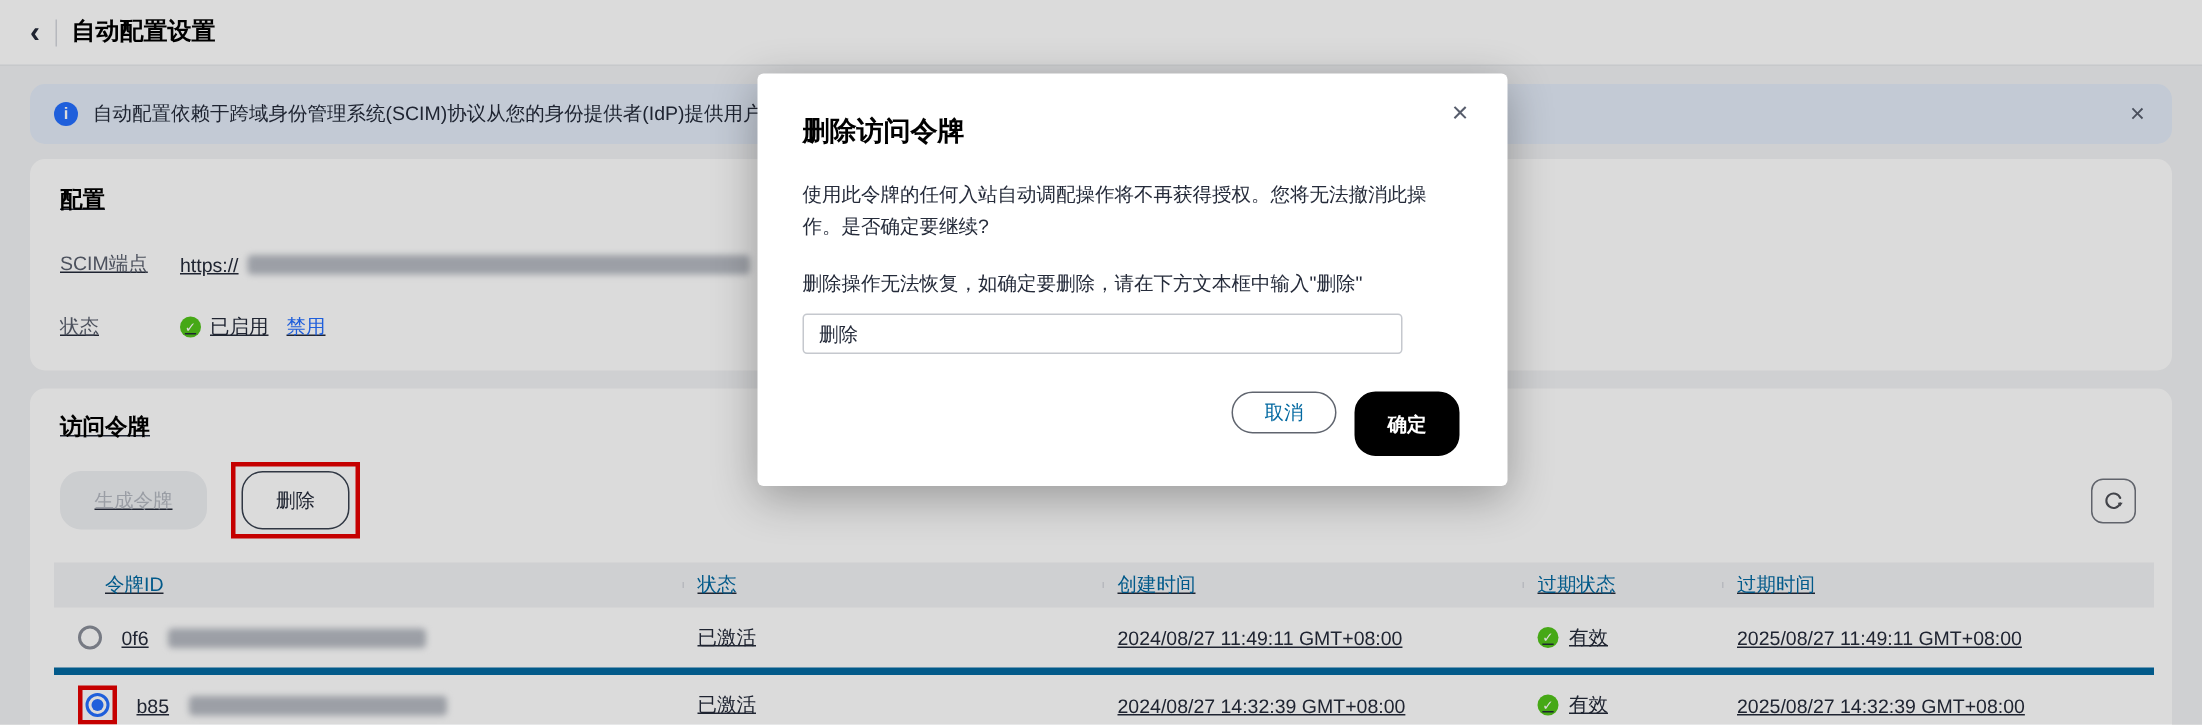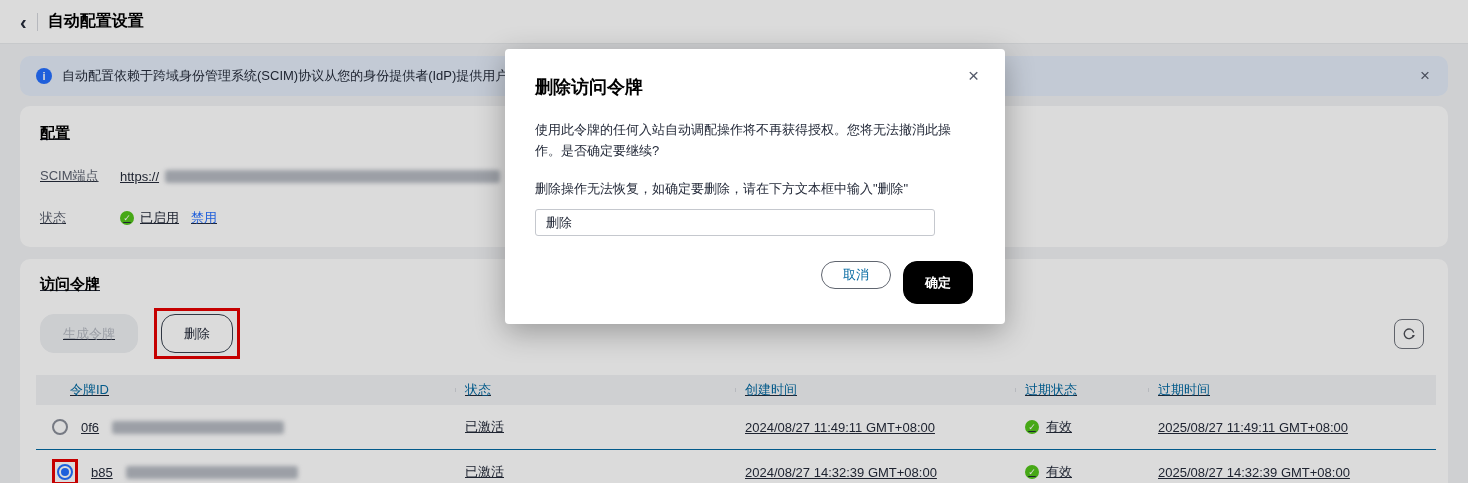--- a/index.html
+++ b/index.html
@@ -71,21 +71,21 @@
     display: grid;
     grid-template-columns: 419px 280px 280px 133px 1fr;
     align-items: center;
   }
   .t-head { height: 30px; background: #f2f3f5; color: #0369a1; }
   .t-head .cell { position: relative; padding-left: 10px; }
   .t-head .cell:first-child { padding-left: 34px; }
   .t-head .cell:not(:first-child)::before {
     content: ""; position: absolute; left: 0; top: 7px; bottom: 7px; width: 1px; background: #d5d8de;
   }
-  .t-row { height: 45px; border-bottom: 1px solid #0369a1; }
+  .t-row { height: 45px; border-bottom: 5px solid #0369a1; }
   .t-row .cell { padding-left: 10px; }
   .cell-id { display: flex; align-items: center; gap: 13px; padding-left: 16px !important; }
   .radio {
     width: 16px; height: 16px; border-radius: 50%;
     border: 2px solid #8a8e99; background: #fff; cursor: pointer;
     display: inline-flex; align-items: center; justify-content: center; flex: 0 0 16px;
   }
   .radio.checked { border-color: #256fff; }
   .radio.checked::after { content: ""; width: 8px; height: 8px; border-radius: 50%; background: #256fff; }
   .radio-annotation { display: inline-flex; border: 3px solid #e60000; padding: 2px; line-height: 0; }

